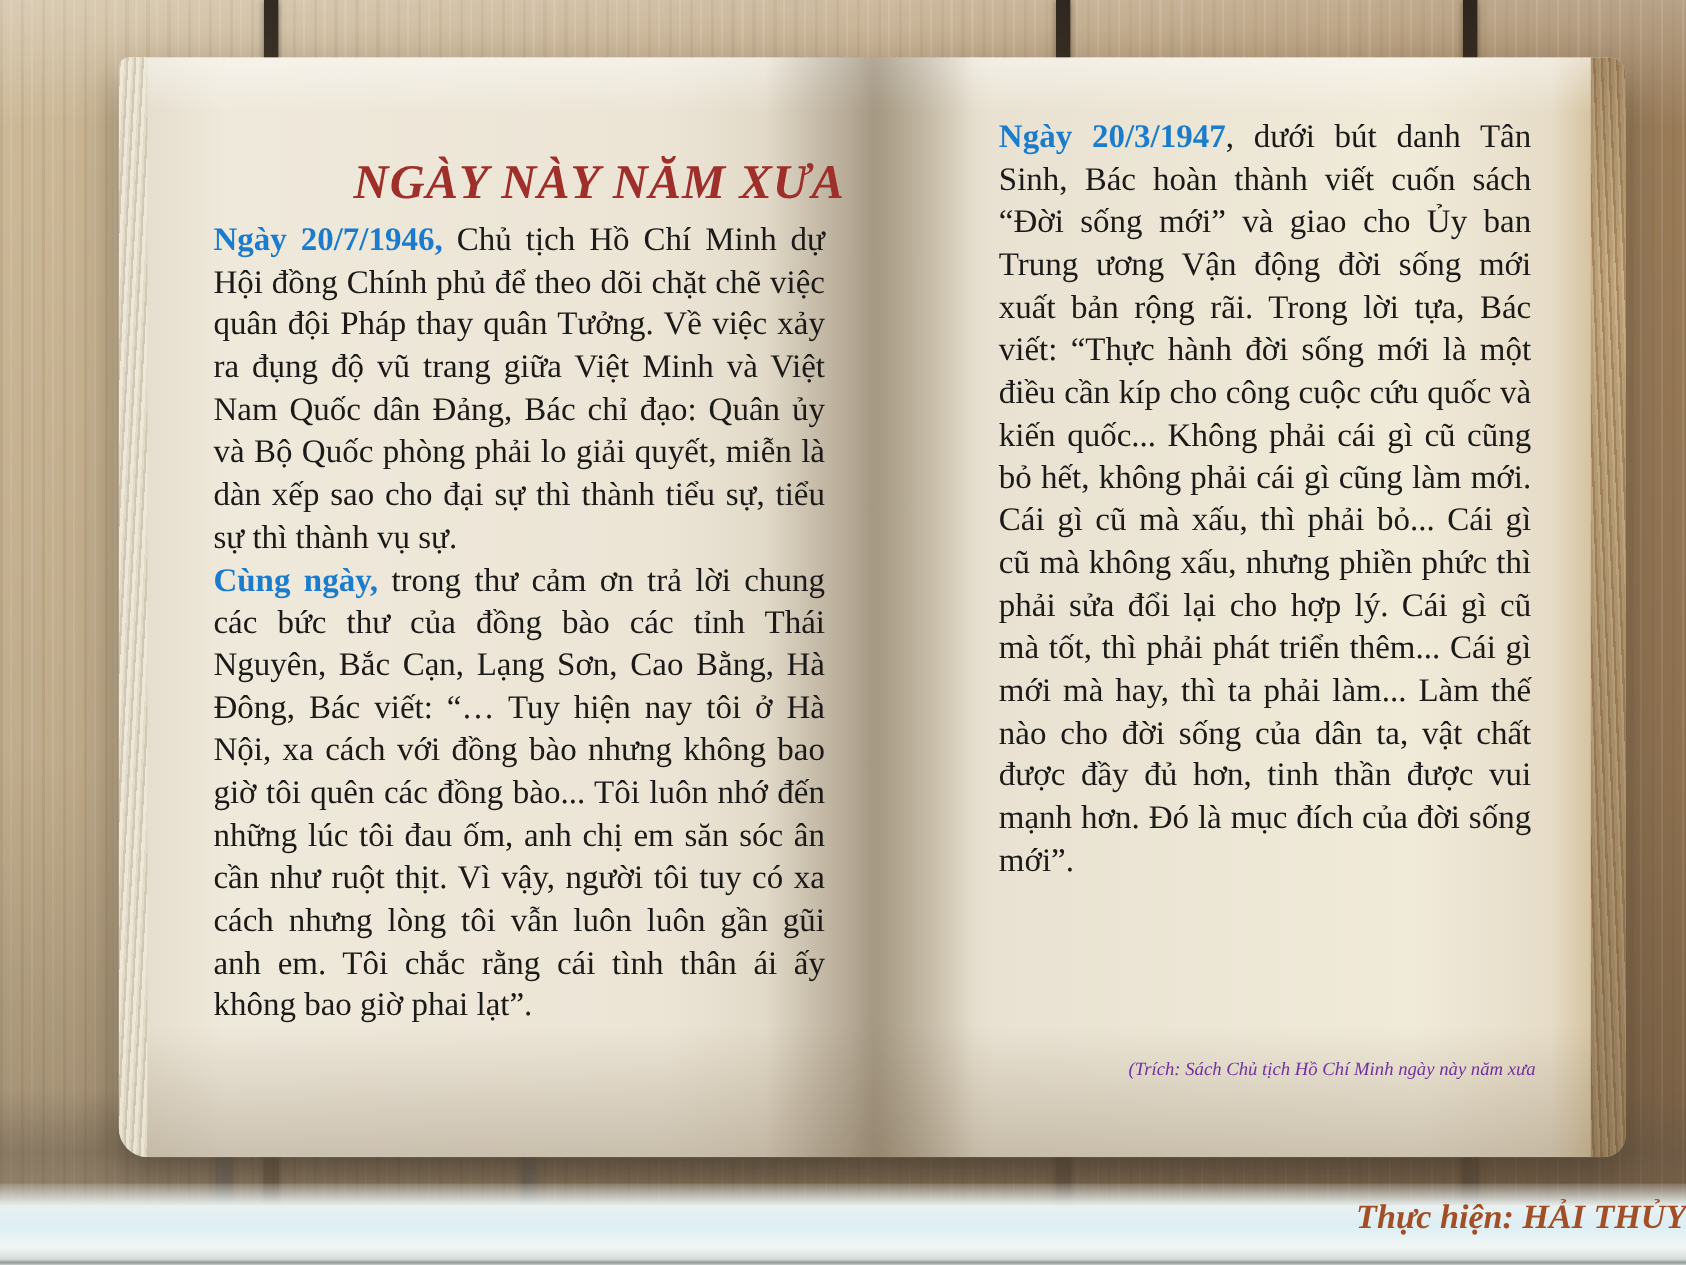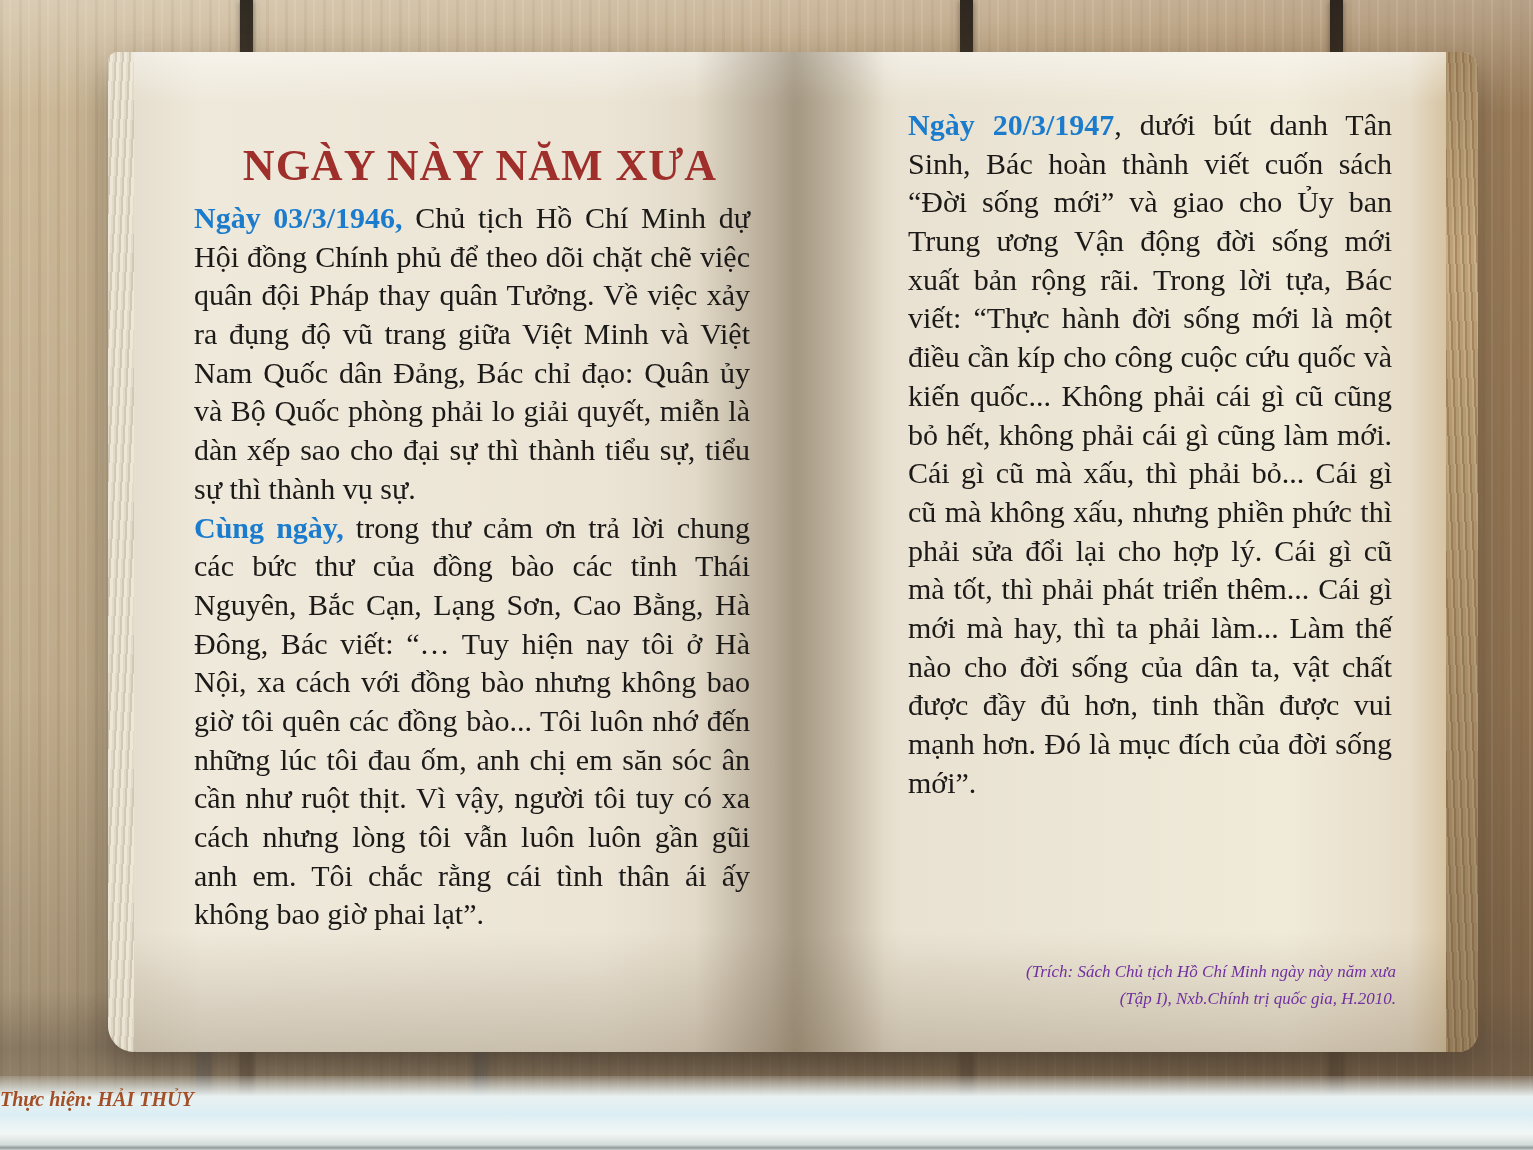--- a/index.html
+++ b/index.html
@@ -57,22 +57,22 @@
       linear-gradient(180deg, rgba(90,66,40,0.25) 0%, rgba(0,0,0,0) 20%, rgba(70,50,30,0.35) 100%),
       repeating-linear-gradient(88deg,#c9b08a 0 2px,#a9885f 2px 4px,#bba279 4px 7px);
   }
   .gutter{
     position:absolute;left:587px;top:0;bottom:0;width:190px;
     background:linear-gradient(90deg, rgba(0,0,0,0) 0%, rgba(100,84,62,0.40) 52%, rgba(0,0,0,0) 100%);
   }
 
   
   .page-title{
-    position:absolute;left:72px;top:88px;width:600px;text-align:center;
-    font-weight:bold;font-size:44px;letter-spacing:1px;
+    position:absolute;left:60px;top:88px;width:600px;text-align:right;
+    font-style:italic;font-weight:bold;font-size:44px;letter-spacing:1px;
     color:#9E2F2B;
   }
   .body-col{
     position:absolute;font-size:30px;line-height:1.29;text-align:justify;color:#1c1a18;
   }
   .body-col p{margin:0;}
   .left-col{left:86px;top:147px;width:556px;}
   .right-col{left:800px;top:54px;width:484px;}
   .lead{color:#1B7CCD;font-weight:bold;}
   .citation{
@@ -81,22 +81,22 @@
   }
   .citation div{white-space:nowrap;}
 
   
   .footer-band{
     position:absolute;left:0;top:1076px;width:100%;height:74px;
     background:linear-gradient(180deg, rgba(236,243,242,0.15) 0%, #e9f1f1 28%,
                #dceef4 52%, #f2f7f5 78%, #d3dcda 93%, #939b9b 97%, #c8cfcd 100%);
   }
   .credit{
-    position:absolute;left:0;top:1088px;width:100%;text-align:left;
-    font-style:italic;font-weight:bold;font-size:20px;color:#A24E26;
+    position:absolute;left:0;top:1088px;width:100%;text-align:right;
+    font-style:italic;font-weight:bold;font-size:31px;color:#A24E26;
   }
 </style>
 </head>
 <body>
 
 <div class="wood-bg"></div>
 <div class="plank-gap" style="left:240px"></div>
 <div class="plank-gap" style="left:960px"></div>
 <div class="plank-gap" style="left:1330px"></div>
 <div class="plank-gap low" style="left:197px"></div>
@@ -106,28 +106,27 @@
 <div class="book-shadow"></div>
 
 <div class="book">
   <div class="edge-left"></div>
   <div class="edge-right"></div>
   <div class="gutter"></div>
 
   <div class="page-title">NGÀY NÀY NĂM XƯA</div>
 
   <div class="body-col left-col">
-    <p><span class="lead">Ngày 03/3/1946,</span><span> Chủ tịch Hồ Chí Minh dự Hội đồng Chính phủ để theo dõi chặt chẽ việc quân đội Pháp thay quân Tưởng. Về việc xảy ra đụng độ vũ trang giữa Việt Minh và Việt Nam Quốc dân Đảng, Bác chỉ đạo: Quân ủy và Bộ Quốc phòng phải lo giải quyết, miễn là dàn xếp sao cho đại sự thì thành tiểu sự, tiểu sự thì thành vụ sự.</span></p>
+    <p><span class="lead">Ngày 20/7/1946,</span><span> Chủ tịch Hồ Chí Minh dự Hội đồng Chính phủ để theo dõi chặt chẽ việc quân đội Pháp thay quân Tưởng. Về việc xảy ra đụng độ vũ trang giữa Việt Minh và Việt Nam Quốc dân Đảng, Bác chỉ đạo: Quân ủy và Bộ Quốc phòng phải lo giải quyết, miễn là dàn xếp sao cho đại sự thì thành tiểu sự, tiểu sự thì thành vụ sự.</span></p>
     <p><span class="lead">Cùng ngày,</span><span> trong thư cảm ơn trả lời chung các bức thư của đồng bào các tỉnh Thái Nguyên, Bắc Cạn, Lạng Sơn, Cao Bằng, Hà Đông, Bác viết: “… Tuy hiện nay tôi ở Hà Nội, xa cách với đồng bào nhưng không bao giờ tôi quên các đồng bào... Tôi luôn nhớ đến những lúc tôi đau ốm, anh chị em săn sóc ân cần như ruột thịt. Vì vậy, người tôi tuy có xa cách nhưng lòng tôi vẫn luôn luôn gần gũi anh em. Tôi chắc rằng cái tình thân ái ấy không bao giờ phai lạt”.</span></p>
   </div>
 
   <div class="body-col right-col">
     <p><span class="lead">Ngày 20/3/1947</span><span>, dưới bút danh Tân Sinh, Bác hoàn thành viết cuốn sách “Đời sống mới” và giao cho Ủy ban Trung ương Vận động đời sống mới xuất bản rộng rãi. Trong lời tựa, Bác viết: “Thực hành đời sống mới là một điều cần kíp cho công cuộc cứu quốc và kiến quốc... Không phải cái gì cũ cũng bỏ hết, không phải cái gì cũng làm mới. Cái gì cũ mà xấu, thì phải bỏ... Cái gì cũ mà không xấu, nhưng phiền phức thì phải sửa đổi lại cho hợp lý. Cái gì cũ mà tốt, thì phải phát triển thêm... Cái gì mới mà hay, thì ta phải làm... Làm thế nào cho đời sống của dân ta, vật chất được đầy đủ hơn, tinh thần được vui mạnh hơn. Đó là mục đích của đời sống mới”.</span></p>
   </div>
 
   <div class="citation">
     <div>(Trích: Sách Chủ tịch Hồ Chí Minh ngày này năm xưa</div>
-    <div>(Tập I), Nxb.Chính trị quốc gia, H.2010.</div>
   </div>
 </div>
 
 <div class="footer-band"></div>
 <div class="credit">Thực hiện: HẢI THỦY</div>
 
 </body></html>

